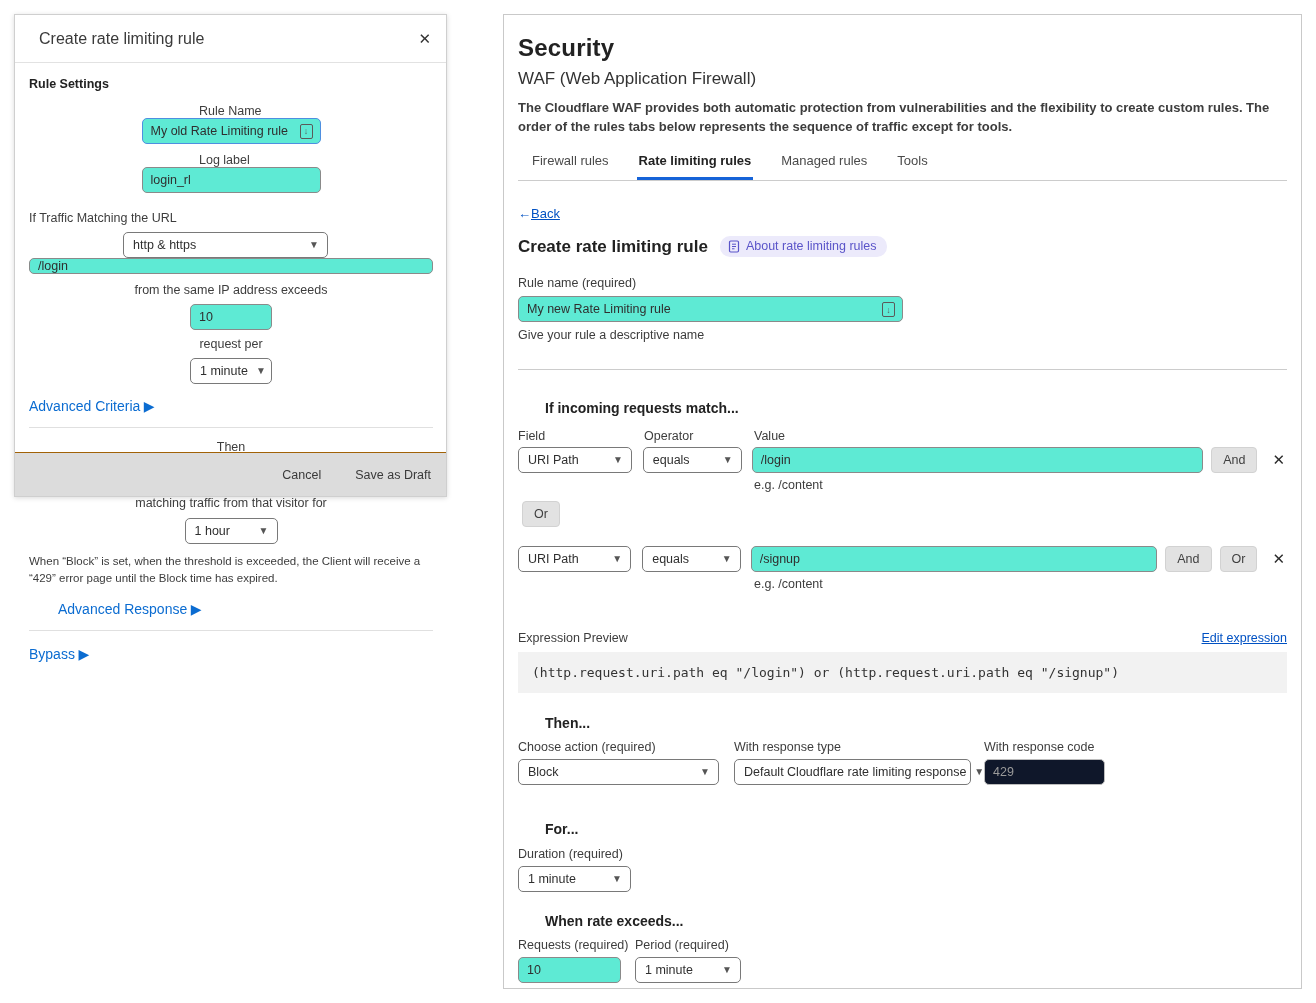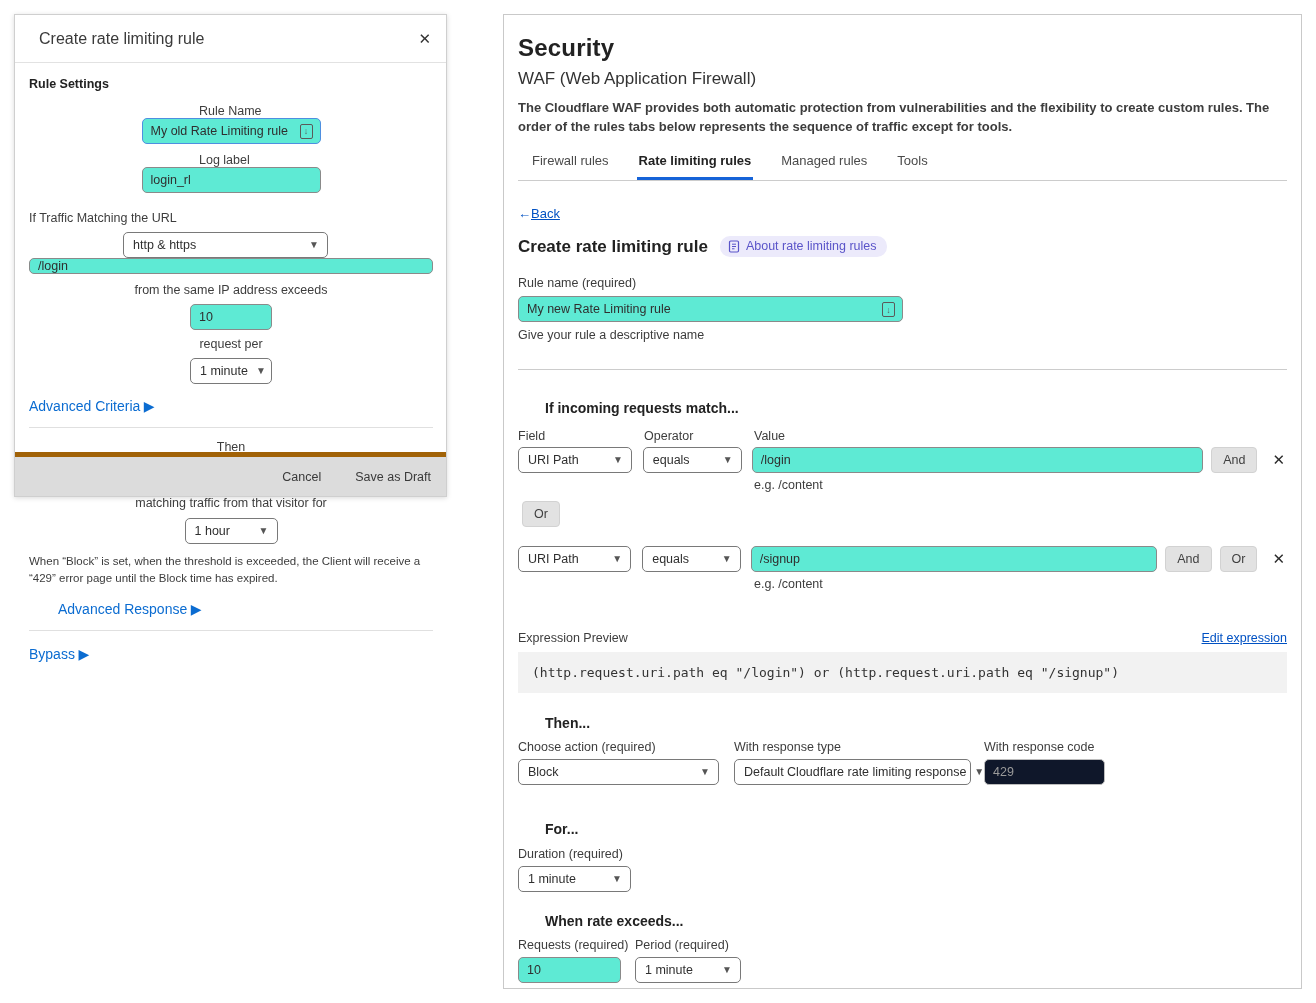--- a/index.html
+++ b/index.html
@@ -49,21 +49,21 @@
   }
   .dialog-title { font-size:16px; color:#3a3a3a; }
   .dialog-close { font-size:15px; color:#333; cursor:pointer; }
   .dialog-body { padding:0 13px 0 14px; font-size:12.5px; }
   .dlg-bold { font-weight:bold; font-size:12.5px; color:#222; }
   .dlg-row { display:flex; align-items:center;flex-direction:column; }
   .dlg-note { font-size:11.5px; line-height:16.5px; color:#3c3c3c; }
   .dlg-hr { border:none; border-top:1px solid #e0e0e0; }
   .dialog-footer {
     position:absolute; left:0; right:0; bottom:0; height:44px;
-    background:#dcdcdc; border-top:5px solid #a16207;
+    background:#dcdcdc; border-top:1px solid #a16207;
     display:flex; align-items:center; justify-content:flex-end; gap:34px; padding:0 15px;
   }
   .footer-btn { font-size:12.5px; color:#3a3a3a; background:none; border:none; cursor:pointer;
     font-family:"Liberation Sans", sans-serif; }
   .input-wrap { position:relative; flex:1; display:flex; align-items:center; }
   .input-wrap .autofill { position:absolute; right:8px; }
 
   
   .panel {
     position:absolute; left:503px; top:14px; width:799px; height:975px;

